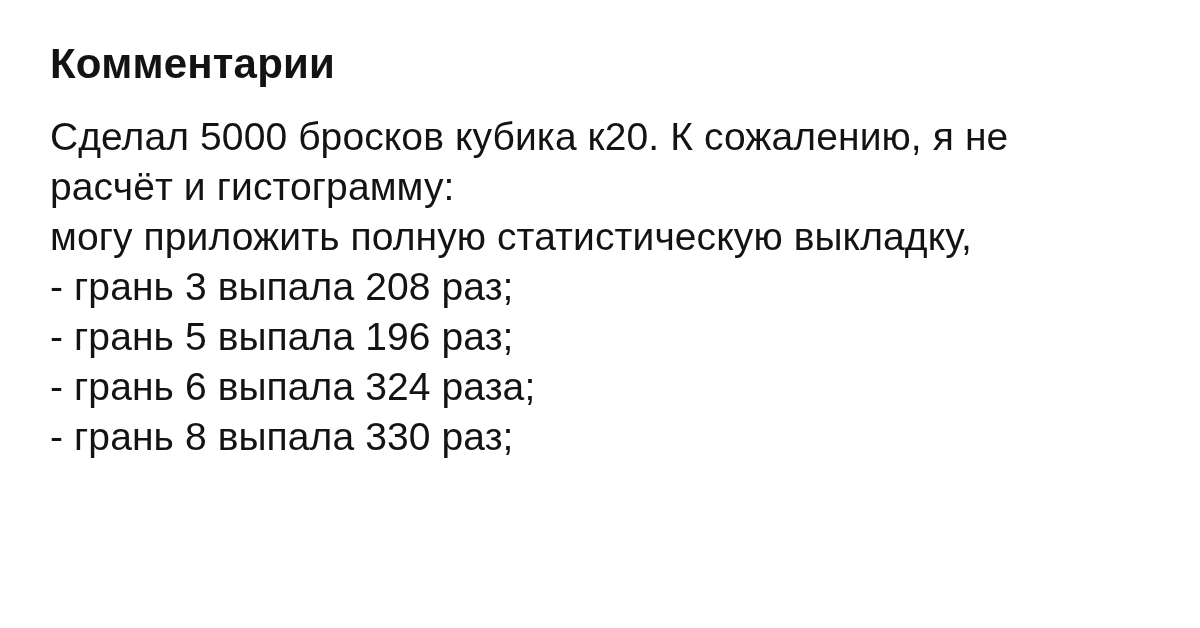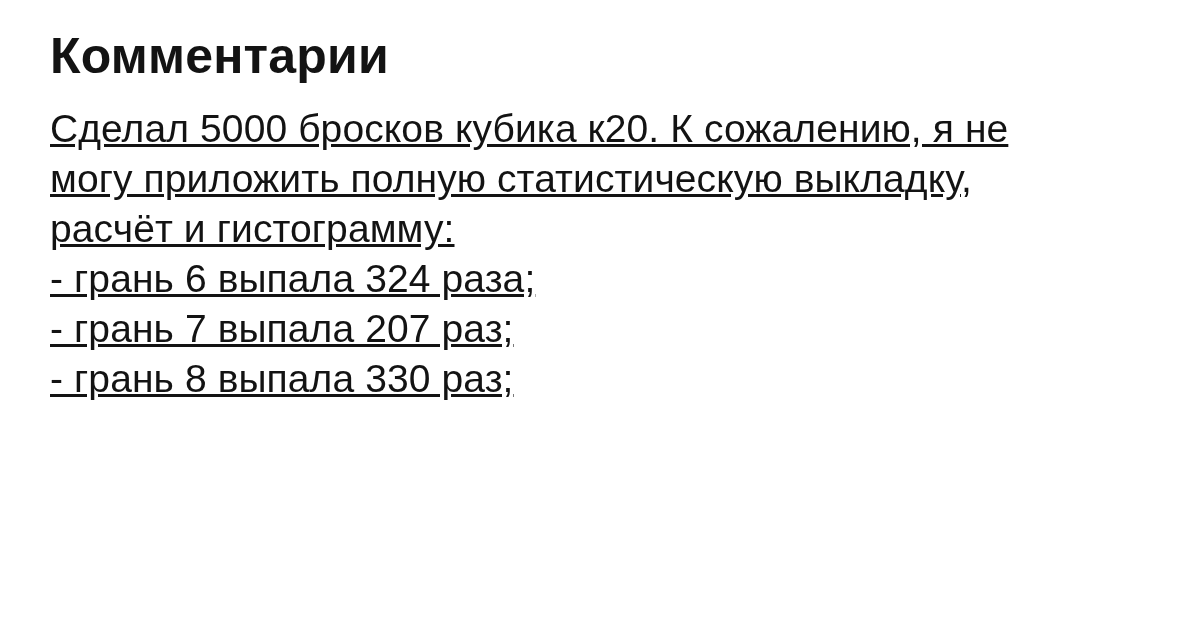--- a/index.html
+++ b/index.html
@@ -12,49 +12,49 @@
     height: 628px;
     overflow: hidden;
     background: #ffffff;
     color: #131313;
     font-family: "Liberation Sans", "DejaVu Sans", sans-serif;
   }
   .page {
     padding: 24px 40px 0 50px;
   }
   .heading {
-    margin: 8px 0 24px 0;
-    font-size: 50px;
+    margin: 16px 0 24px 0;
+    font-size: 42px;
     font-weight: 700;
     line-height: 48px;
     letter-spacing: 0.2px;
   }
   .body-text {
     font-size: 39px;
     font-weight: 400;
     line-height: 50px;
     letter-spacing: 0.1px;
   }
   .text-line {
     white-space: nowrap;
-    text-decoration: underline;
   }
 </style>
 </head>
 <body>
 
 <div class="page">
 
   <h1 class="heading">Комментарии</h1>
 
   <div class="body-text">
 
     <div class="text-line">Сделал 5000 бросков кубика к20. К сожалению, я не</div>
+    <div class="text-line">расчёт и гистограмму:</div>
     <div class="text-line">могу приложить полную статистическую выкладку,</div>
-    <div class="text-line">расчёт и гистограмму:</div>
 
+    <div class="text-line">- грань 3 выпала 208 раз;</div>
+    <div class="text-line">- грань 5 выпала 196 раз;</div>
     <div class="text-line">- грань 6 выпала 324 раза;</div>
-    <div class="text-line">- грань 7 выпала 207 раз;</div>
     <div class="text-line">- грань 8 выпала 330 раз;</div>
 
   </div>
 
 </div>
 
 </body></html>

